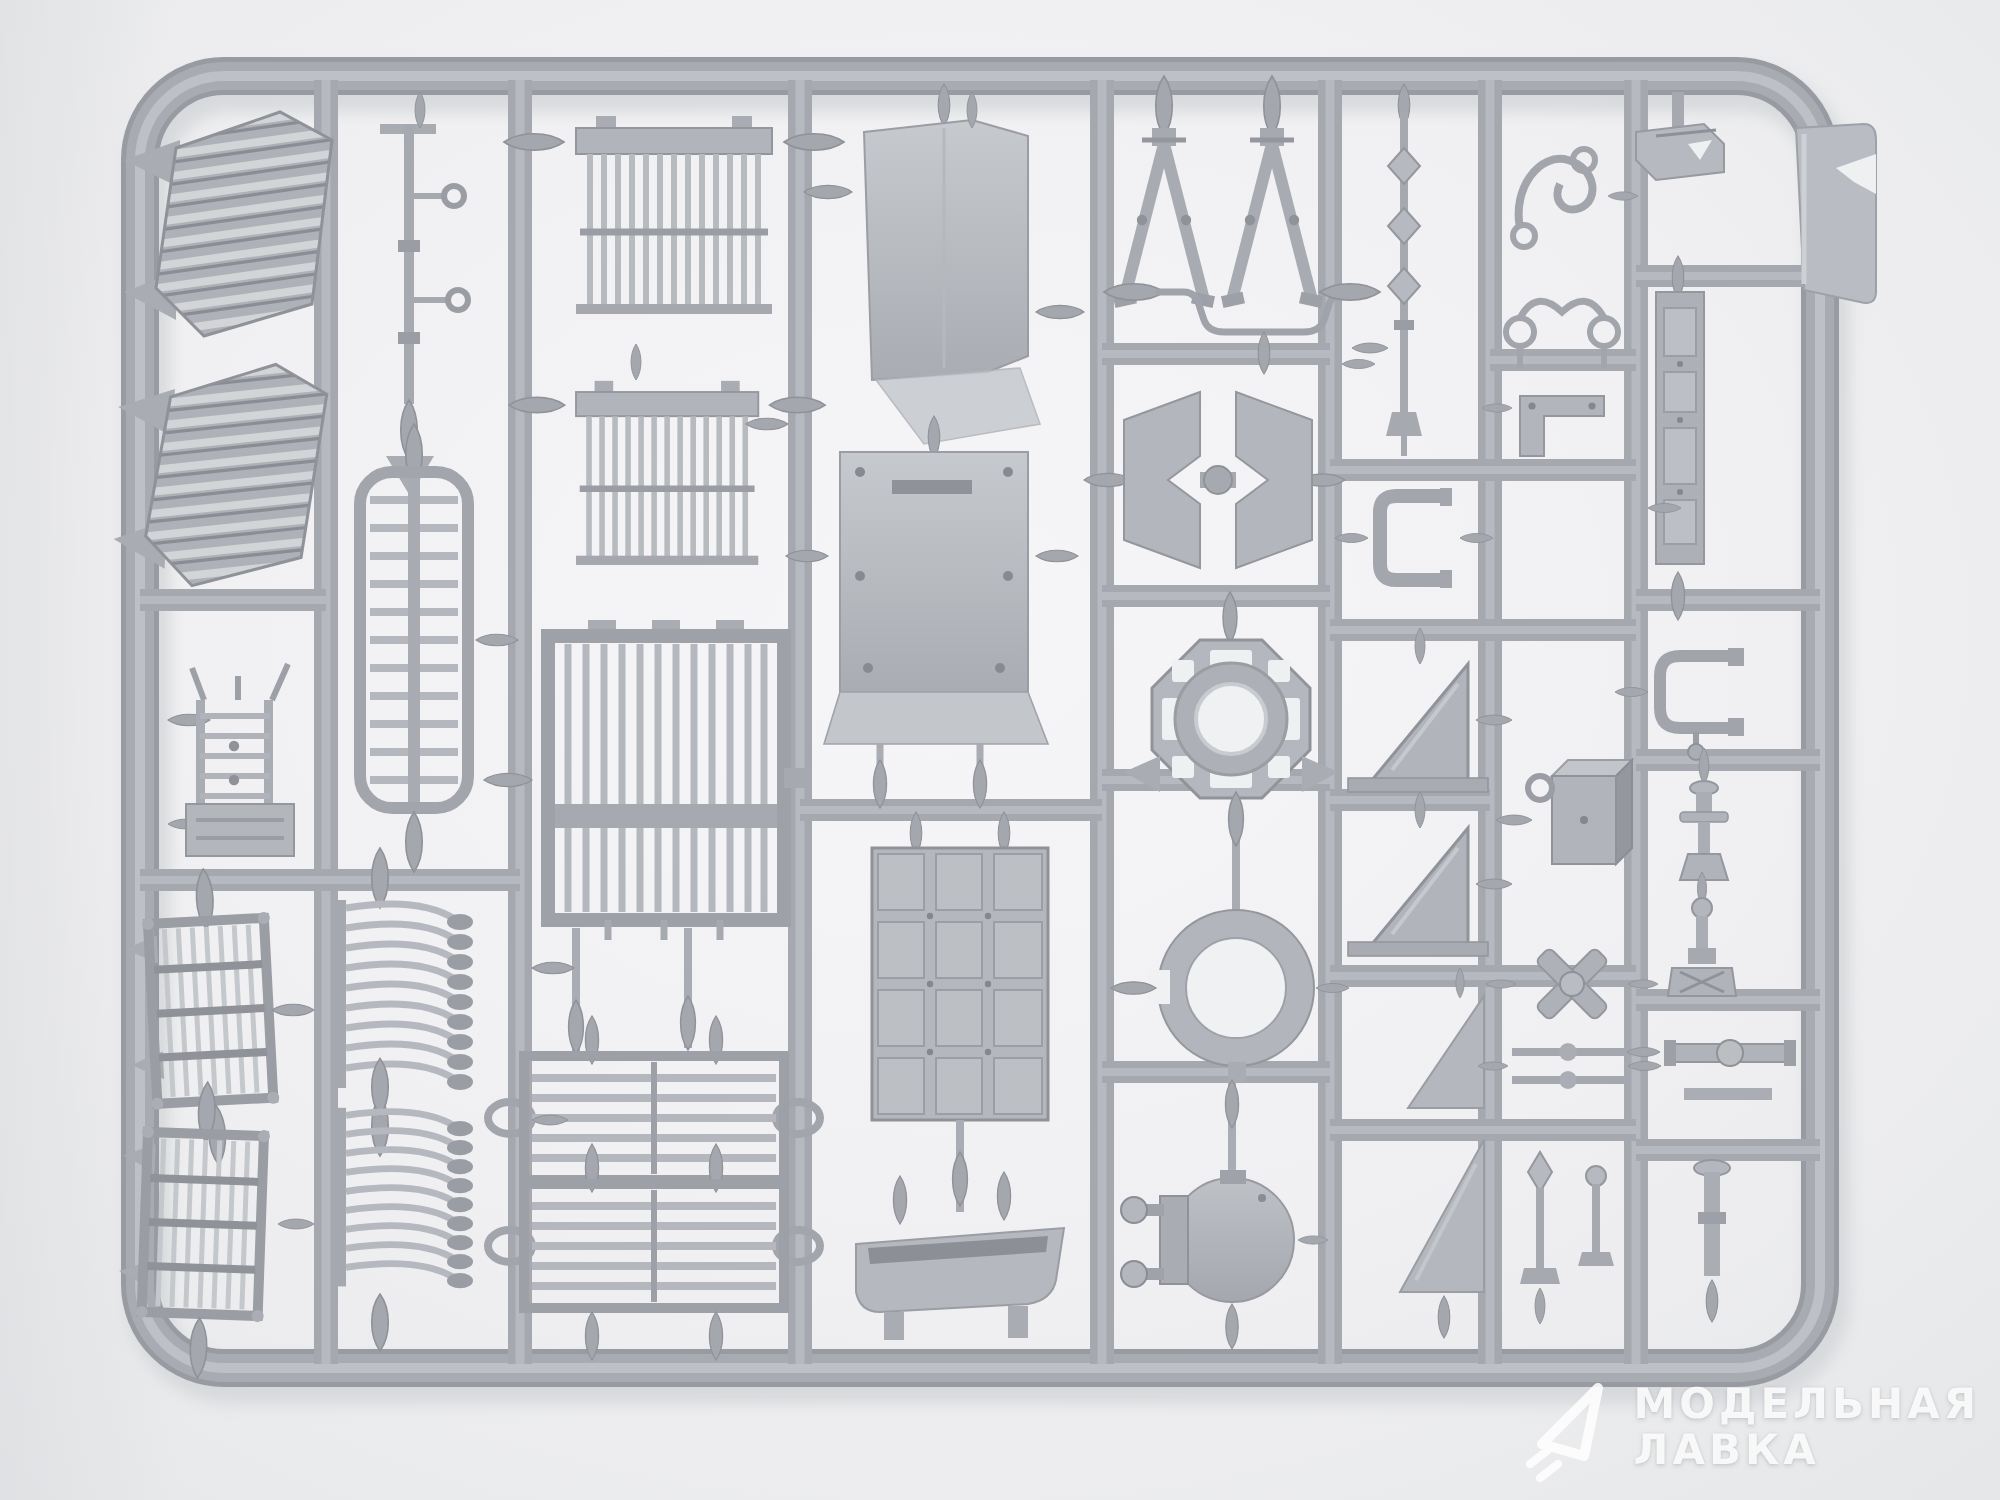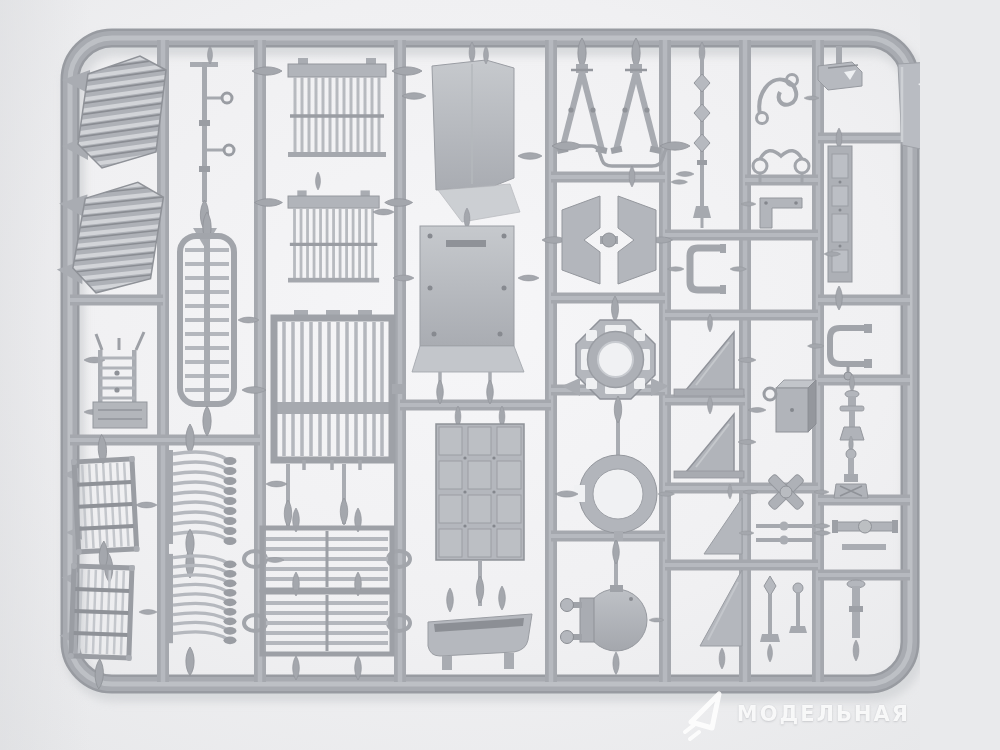--- a/index.html
+++ b/index.html
@@ -1,16 +1,16 @@
 <!DOCTYPE html>
 <html><head>
 <meta charset="utf-8">
 <style>
   html,body{margin:0;padding:0;background:#e9eaec;}
-  .stage{position:relative;width:920px;height:750px;overflow:hidden;
+  .stage{position:relative;width:1000px;height:750px;overflow:hidden;
          font-family:"DejaVu Sans","Liberation Sans",sans-serif;}
   .stage svg.photo{position:absolute;left:0;top:0;}
   .watermark{position:absolute;right:10px;bottom:8px;display:flex;align-items:center;gap:8px;
              pointer-events:none;}
   .wm-text{line-height:1.08;font-weight:700;font-size:21px;letter-spacing:2px;
            color:rgba(255,255,255,0.88);
            text-shadow:0 1px 2px rgba(168,171,176,0.45), 0 0 1px rgba(160,163,168,0.35);}
   .wm-logo{opacity:0.88;}
 </style>
 </head>
@@ -587,15 +587,16 @@
   </g>
 </svg>
 
 <div class="watermark">
   <svg class="wm-logo" width="48" height="56" viewBox="0 0 48 56">
     <path d="M10,36 L38,8 L31,42 Z" fill="none" stroke="#ffffff" stroke-width="5" stroke-linejoin="round" stroke-linecap="round"></path>
     <path d="M4,46 L13,39 M9,53 L18,46" stroke="#ffffff" stroke-width="4" stroke-linecap="round"></path>
   </svg>
   <div class="wm-text">
     <div>МОДЕЛЬНАЯ</div>
+    <div>ЛАВКА</div>
   </div>
 </div>
 </div>
 
 </body></html>

